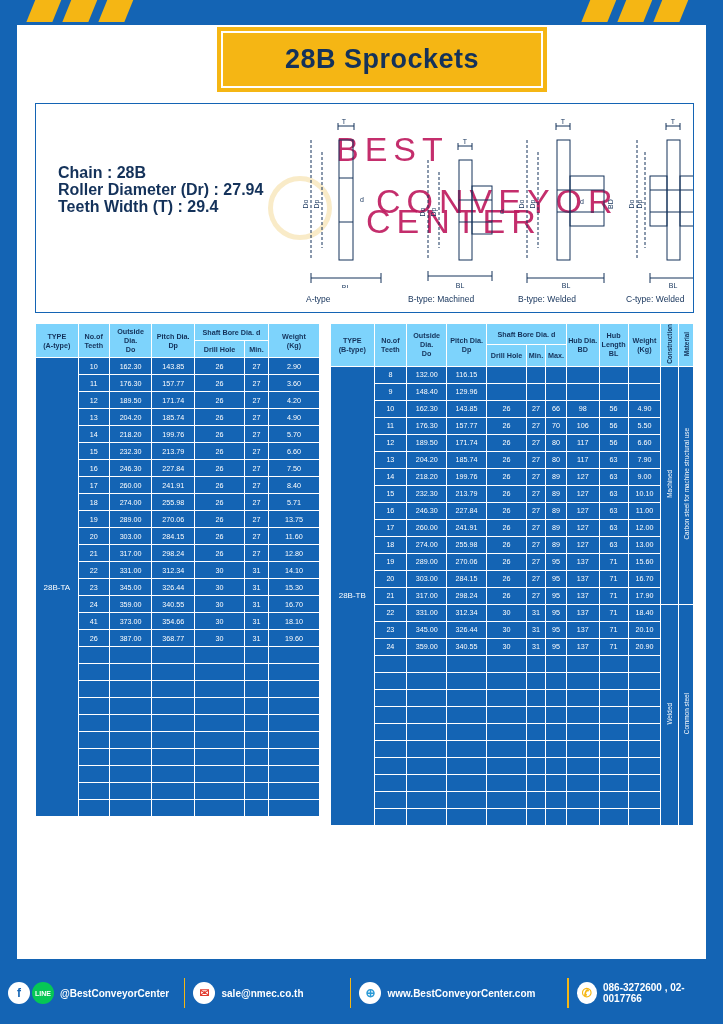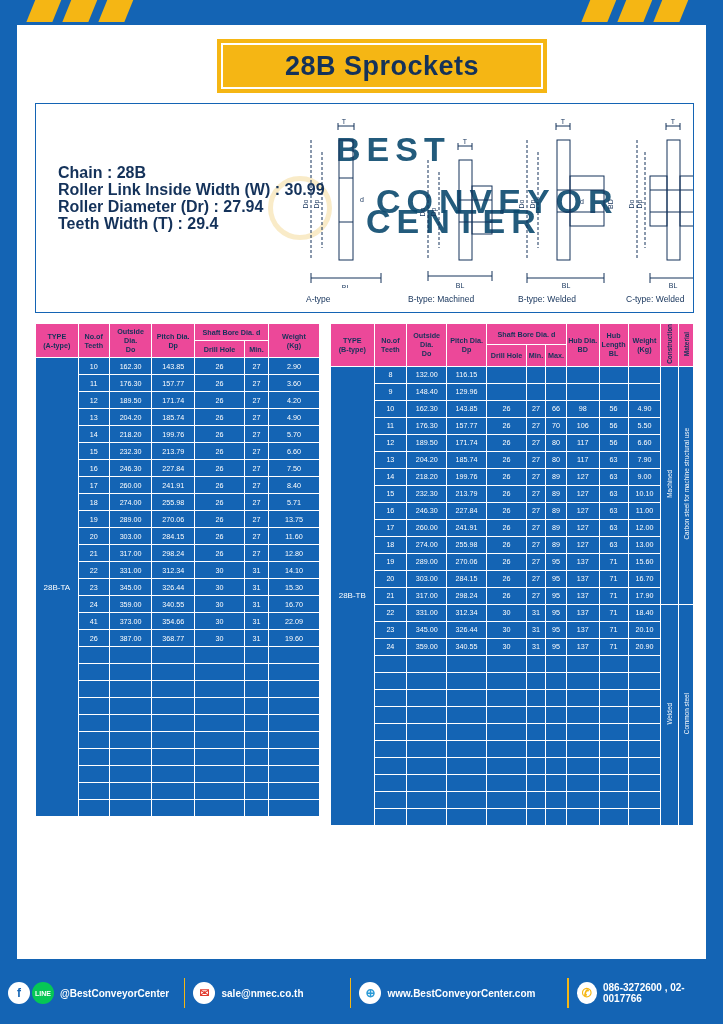--- a/index.html
+++ b/index.html
@@ -24,21 +24,21 @@
 
   .page {
     position:absolute; left:14px; top:22px;
     width:695px; height:940px;
     background:#ffffff;
     border:3px solid #1464b4;
   }
 
   
   .title-wrap {
-    position:absolute; left:200px; top:14px; width:330px; height:54px;
+    position:absolute; left:200px; top:2px; width:330px; height:65px;
     background:#f5b614;
   }
   .title-wrap .inner {
     position:absolute; inset:4px;
     border:2px solid #ffffff;
     display:flex; align-items:center; justify-content:center;
   }
   .title-text {
     font-size:27px; font-weight:bold; color:#14325a; letter-spacing:0.5px;
   }
@@ -46,22 +46,22 @@
   
   .diagram {
     position:absolute; left:18px; top:78px; width:659px; height:210px;
     border:1.5px solid #1464b4; background:#fff; overflow:hidden;
   }
   .specs {
     position:absolute; left:22px; top:60px; font-size:16px; color:#14325a;
     font-weight:bold; line-height:17px;
   }
   .wm {
-    position:absolute; left:300px; top:28px; font-size:34px; font-weight:bold;
-    color:#0c4a6e; letter-spacing:6px; line-height:34px; opacity:.9;
+    position:absolute; left:300px; top:28px; font-size:34px; font-weight:normal;
+    color:#be185d; letter-spacing:6px; line-height:34px; opacity:.9;
     pointer-events:none;
   }
   .wm2 { left:340px; top:80px; }
   .wm3 { left:330px; top:100px; }
   .wm-logo {
     position:absolute; left:232px; top:72px; width:64px; height:64px;
     border-radius:50%; border:5px solid #f6e2b0; opacity:.7;
   }
 
   .sprocket { position:absolute; }
@@ -75,21 +75,21 @@
 
   table { border-collapse:collapse; width:100%; }
   th, td {
     border:1px solid #ffffff;
     font-size:7.2px; text-align:center;
     color:#ffffff;
     background:#1464b4;
     height:17px; padding:0;
   }
   thead th {
-    background:#ec4899; color:#14325a; font-weight:bold;
+    background:#7dd3fc; color:#14325a; font-weight:bold;
     border:1px solid #ffffff;
     font-size:7.2px;
   }
   td.type-cell { font-size:8px;margin-top:32px; }
   .vert {
     writing-mode:vertical-rl; transform:rotate(180deg);
     white-space:nowrap; font-size:6.4px;
   }
 
   
@@ -140,21 +140,20 @@
 
   <div class="diagram">
 
     <div class="wm">BEST</div>
     <div class="wm wm2">CONVEYOR</div>
     <div class="wm wm3">CENTER</div>
     <div class="wm-logo"></div>
 
     <div class="specs">
       <div>Chain  : 28B</div>
-      <div>Roller Link Inside Width (W) : 30.99</div>
       <div>Roller Diameter (Dr) : 27.94</div>
       <div>Teeth Width (T) : 29.4</div>
     </div>
 
     <svg class="sprocket" style="left:250px; top:14px;" width="110" height="170" viewBox="0 0 110 170">
       <g stroke="#14325a" fill="none" stroke-width="1">
         <line x1="52" y1="8" x2="68" y2="8"></line>
         <line x1="52" y1="5" x2="52" y2="12"></line>
         <line x1="68" y1="5" x2="68" y2="12"></line>
         <rect x="53" y="22" width="14" height="120"></rect>
@@ -400,21 +399,21 @@
             <td>30</td>
             <td>31</td>
             <td>16.70</td>
           </tr>
           <tr>
             <td>41</td>
             <td>373.00</td>
             <td>354.66</td>
             <td>30</td>
             <td>31</td>
-            <td>22.09</td>
+            <td>18.10</td>
           </tr>
           <tr>
             <td>26</td>
             <td>387.00</td>
             <td>368.77</td>
             <td>30</td>
             <td>31</td>
             <td>19.60</td>
           </tr>
           <tr>

